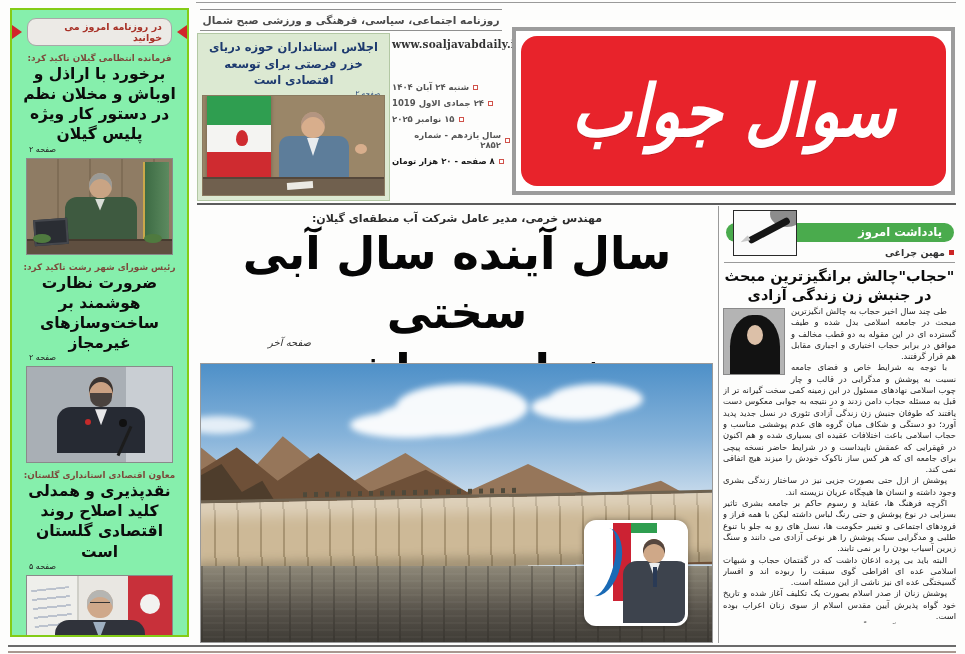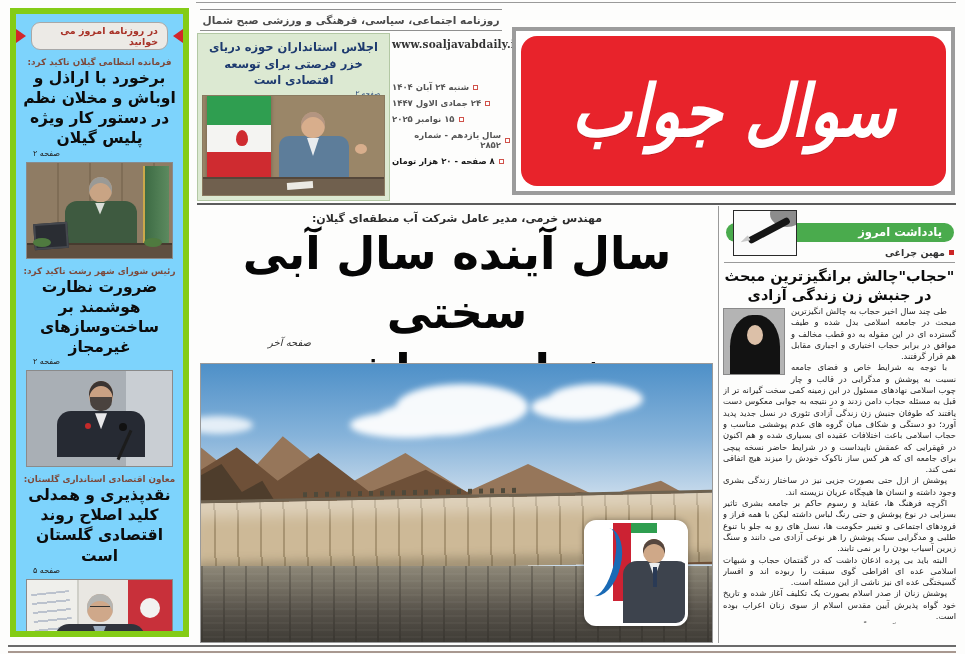--- a/index.html
+++ b/index.html
@@ -49,21 +49,21 @@
   
   .masthead-frame { position:absolute; left:512px; top:27px; width:443px; height:168px; background:#fff; border:4px solid #9c9c9c; padding:5px; }
   .masthead-red { width:100%; height:100%; background:#e8232b; border-radius:16px; display:flex; align-items:center; justify-content:center; }
   .logo-text {
     direction:rtl; color:#fff; font-size:64px; font-weight:800; font-style:italic;
     transform:scaleY(1.12); line-height:1; text-shadow:0 1px 0 rgba(0,0,0,.15);
   }
   .header-rule { position:absolute; left:197px; top:203px; width:759px; border-top:2px solid #5c5c5c; }
 
   
-  .sidebar { position:absolute; left:10px; top:8px; width:179px; height:629px; border:6px solid #84cc16; background:#7dd3fc; overflow:hidden; }
+  .sidebar { position:absolute; left:10px; top:8px; width:179px; height:629px; border:2px solid #84cc16; background:#86efac; overflow:hidden; }
   .pill-row { display:flex; align-items:center; justify-content:center; gap:5px; margin-top:8px; }
   .tri { width:0; height:0; border-top:7px solid transparent; border-bottom:7px solid transparent; }
   .tri-right { border-left:10px solid #d2262b; }
   .tri-left  { border-right:10px solid #d2262b; }
   .pill { background:#eceae6; border:1px solid #a8a8a8; border-radius:9px; padding:2px 9px; font-size:9.5px; font-weight:800; color:#a83228; direction:rtl; }
   .sb-kicker { direction:rtl; text-align:center; font-size:8.8px; font-weight:700; color:#7c4a3c; margin-top:7px; }
   .sb-headline { direction:rtl; text-align:center; font-size:15.5px; font-weight:700; color:#0c0c0c; line-height:1.3; margin:1px 5px 0; }
   .sb-page { font-size:8px; color:#222; text-align:left; padding-left:17px; }
   .sb-photo { position:relative; width:147px; height:97px; margin:4px auto 2px; border:1px solid #8a8a8a; overflow:hidden; }
 
@@ -191,21 +191,21 @@
 
   <div class="issue-col">
     <div class="website">www.soaljavabdaily.ir</div>
     <div class="issue-rows">
       <div class="issue-row">
           <span class="iq-bullet"></span>
           <span>شنبه ۲۴ آبان ۱۴۰۴</span>
         </div>
       <div class="issue-row">
           <span class="iq-bullet"></span>
-          <span>۲۴ جمادی الاول ۱۴۴۷</span>
+          <span>۲۴ جمادی الاول 1019</span>
         </div>
       <div class="issue-row">
           <span class="iq-bullet"></span>
           <span>۱۵ نوامبر ۲۰۲۵</span>
         </div>
       <div class="issue-row">
           <span class="iq-bullet"></span>
           <span>سال یازدهم - شماره ۲۸۵۲</span>
         </div>
       <div class="issue-row bold">

